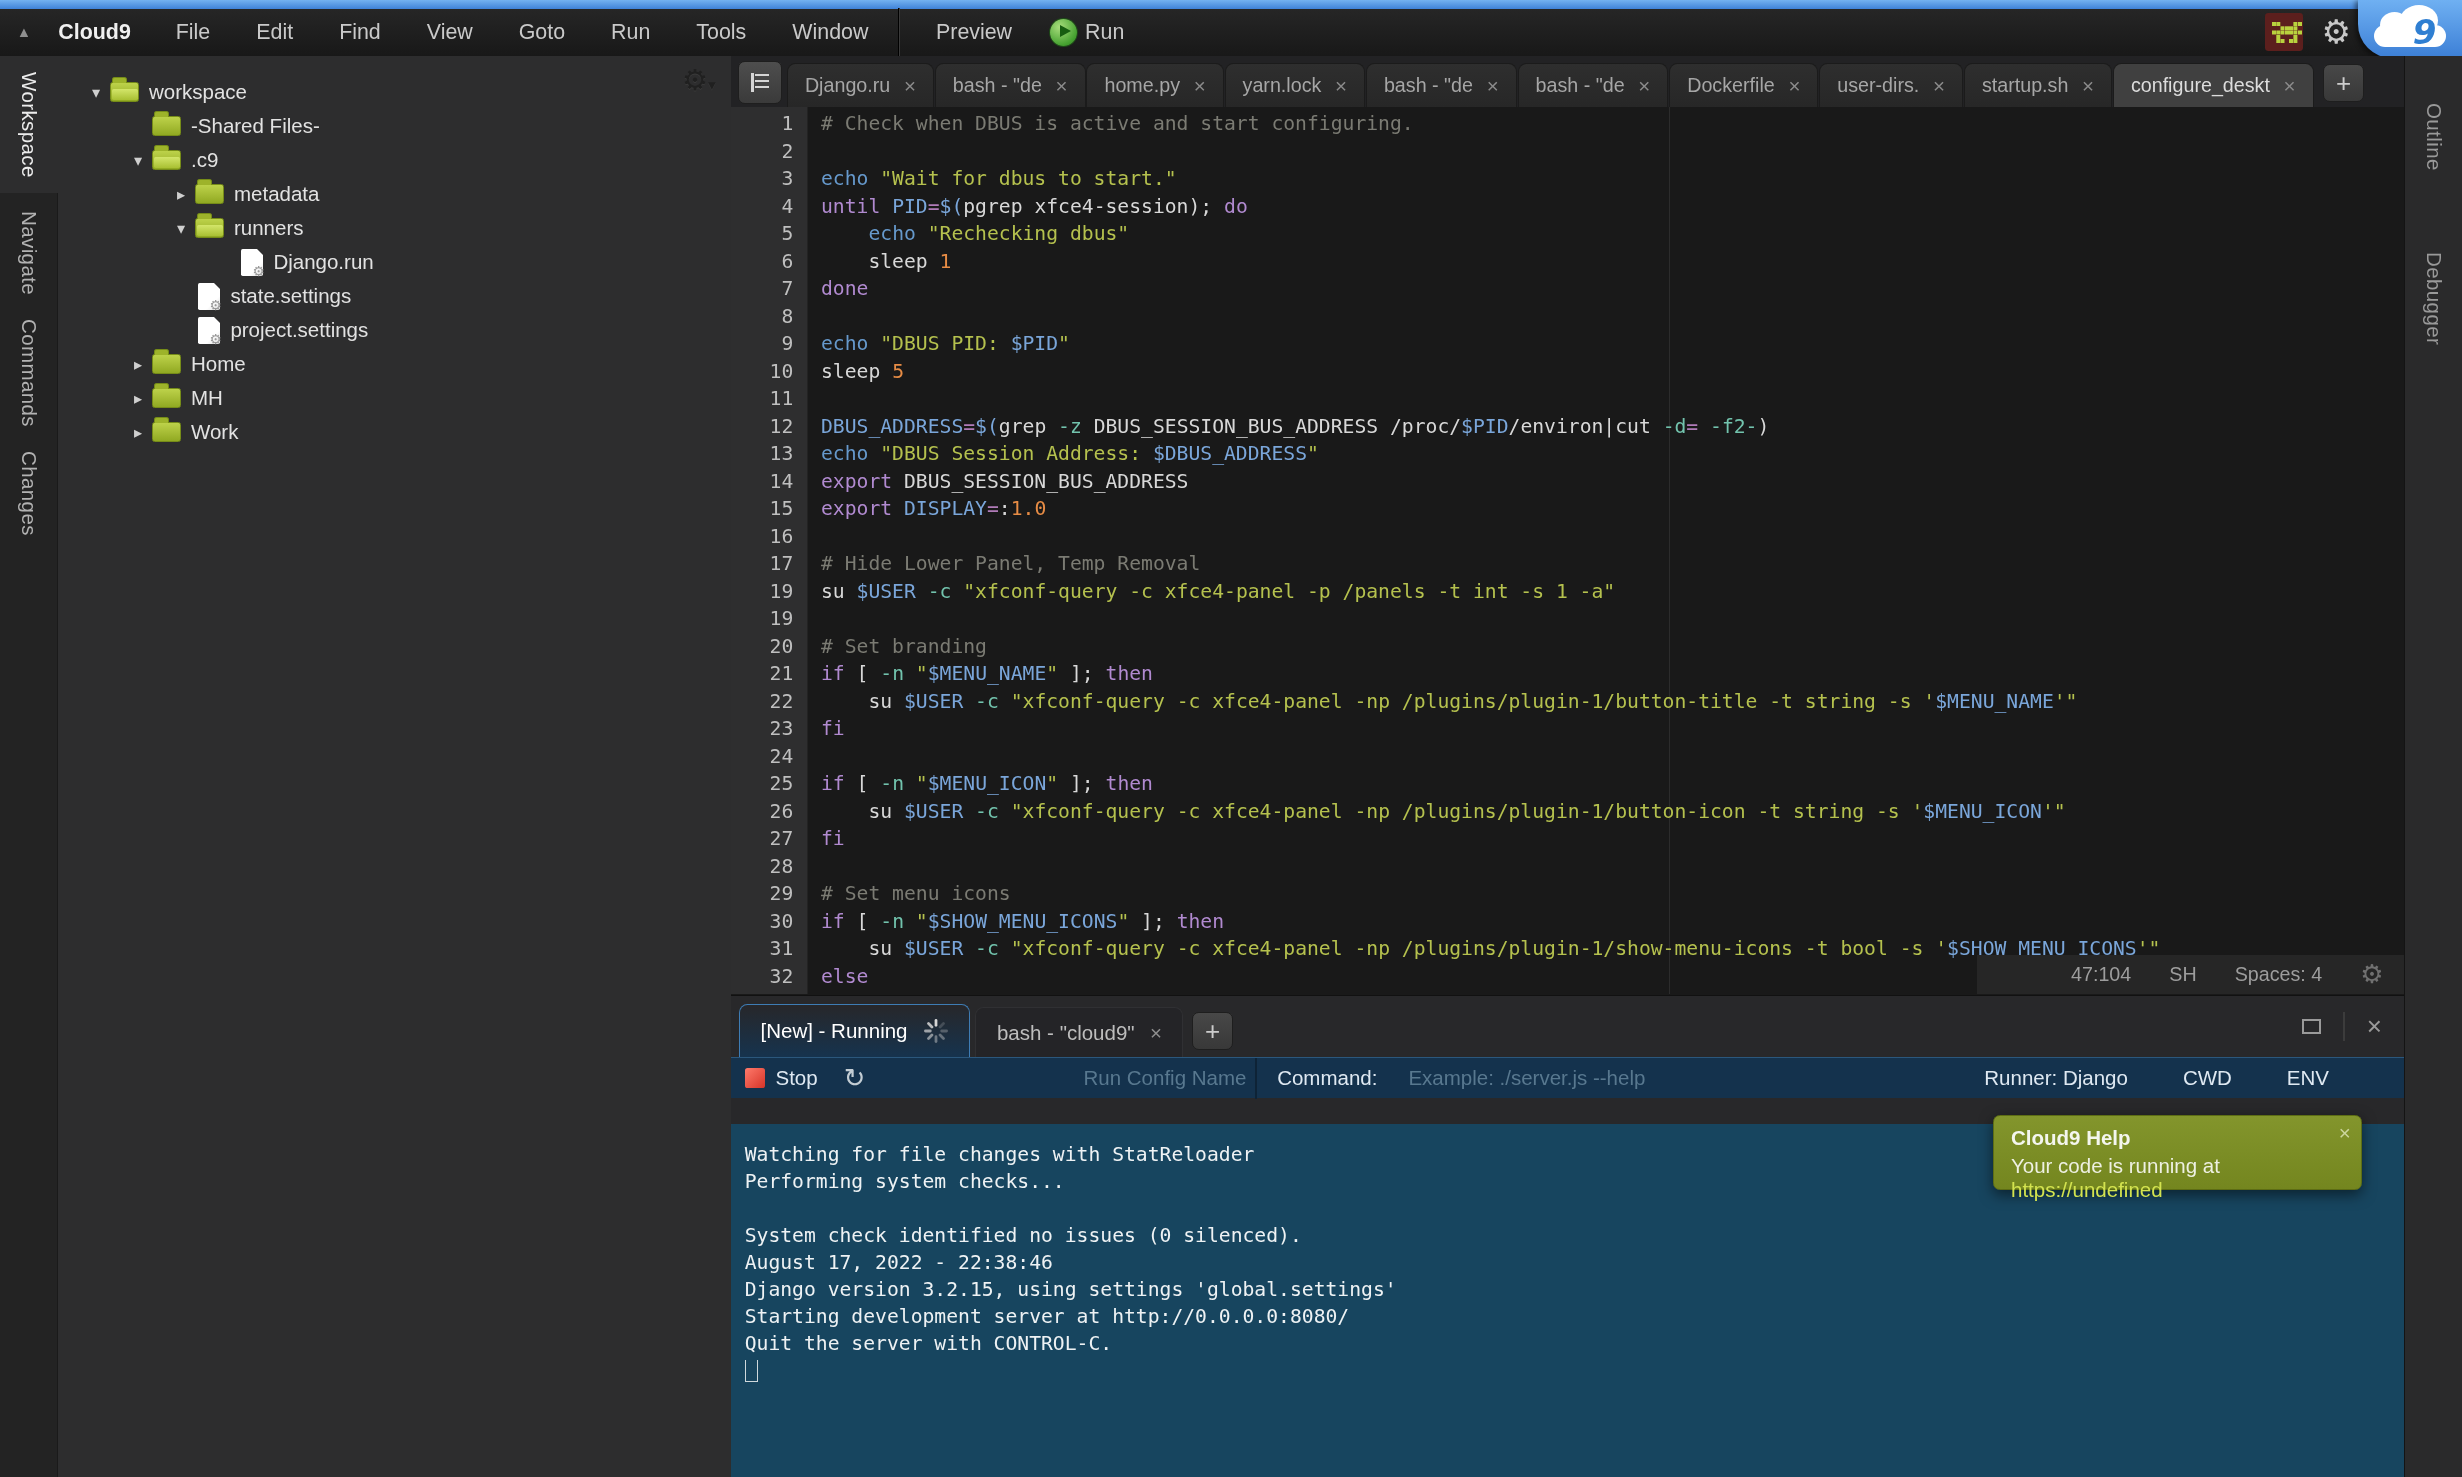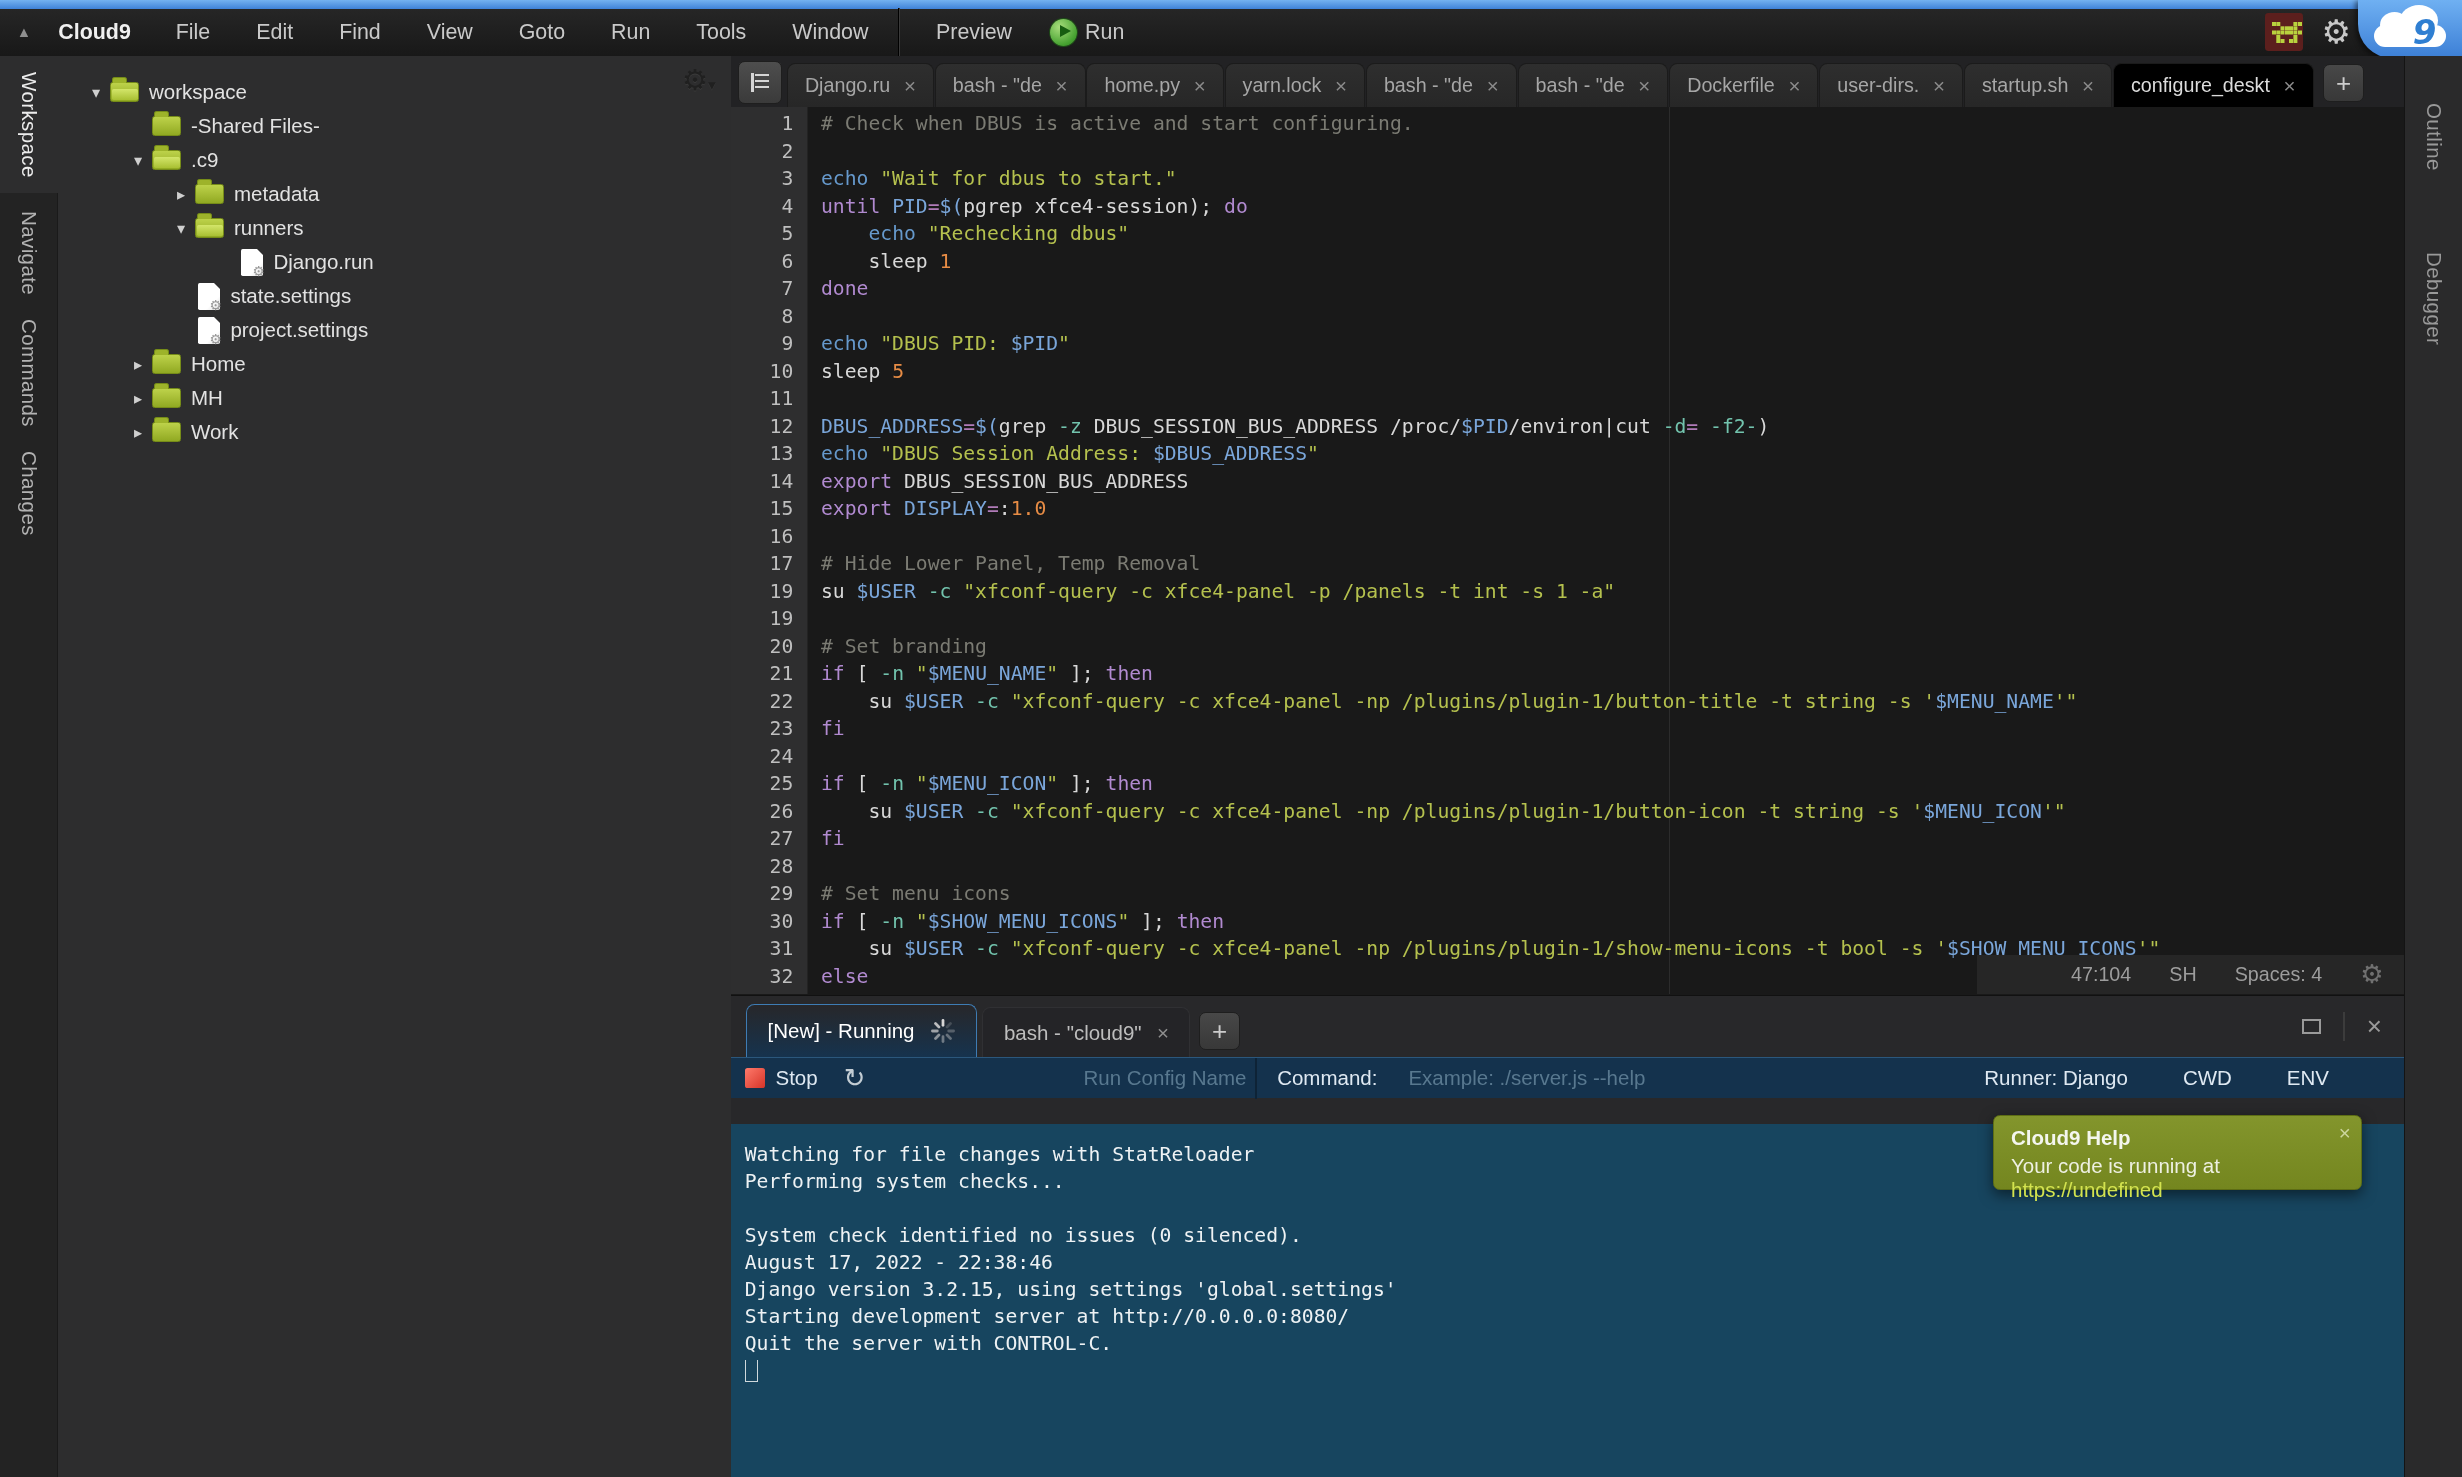--- a/index.html
+++ b/index.html
@@ -80,21 +80,21 @@
   .tablist-btn { width:44px; height:43px; margin:0 5.1px 3.4px 6.8px; background:linear-gradient(180deg,#4e4e4e,#3a3a3a);
     border:0.9px solid #1e1e1e; border-radius:6.8px; position:relative; flex:none; }
   .tablist-btn i { position:absolute; left:12px; top:11px; width:19px; height:19px;
     border-left:3.4px solid #d5d5d5; }
   .tablist-btn i::before { content:''; position:absolute; left:1.7px; top:0.9px; width:13.7px; height:2.6px; background:#d5d5d5;
     box-shadow:0 6px 0 #d5d5d5, 0 12px 0 #d5d5d5; }
   .ed-tab { height:44px; display:flex; align-items:center; padding:0 17px; gap:13.7px;
     background:linear-gradient(180deg,#2e2e2e,#272727); border:0.9px solid #1b1b1b; border-bottom:none;
     border-radius:8.5px 8.5px 0 0; color:#a6a6a6; font-size:19.7px; margin-right:0.9px; white-space:nowrap; }
   .ed-tab .close { color:#8b8b8b; font-size:20.5px; }
-  .ed-tab.active { background:#000000; color:#dcdcdc; }
+  .ed-tab.active { background:#404040; color:#dcdcdc; }
   .plus-btn { width:41px; height:38px; margin:0 0 5.1px 8.5px; background:linear-gradient(180deg,#484848,#383838);
     border:0.9px solid #1e1e1e; border-radius:6.8px; color:#cccccc; font-size:26px; line-height:36px;
     text-align:center; flex:none; }
 
   .editor { position:absolute; left:0; top:51px; width:100%; height:887px; overflow:hidden;
     font-family:"DejaVu Sans Mono", monospace; font-size:19.7px; line-height:27.5px; }
   .gutter { position:absolute; left:0; top:0; width:77px; height:100%; background:#2e2e2f;
     border-right:0.9px solid #232323; color:#bfbfbf; text-align:right; padding:3.4px 13.7px 0 0; }
   .code-lines { position:absolute; left:78px; top:0; right:0; height:100%; padding:3.4px 0 0 12px; white-space:pre; }
   .print-margin { position:absolute; left:938px; top:0; width:0.9px; height:100%; background:#2c2c2c; }
@@ -111,21 +111,21 @@
     border-left:1.7px solid #141414; }
   .right-strip .vtab { height:162px; }
   .right-strip .vtab span { color:#999; }
 
   
   .bottom-panel { position:absolute; left:731px; top:995px; width:1673px; height:482px; background:#28282a; }
   .ptab-bar { position:absolute; left:0; top:0; width:100%; height:62px; border-top:1.7px solid #111;
     display:flex; align-items:flex-end; }
   .ptab { height:50px; display:flex; align-items:center; gap:15.4px; padding:0 20.5px; font-size:20.5px;
     border-radius:8.5px 8.5px 0 0; white-space:nowrap; }
-  .ptab.active { margin-left:15px; background:linear-gradient(180deg,#27272a 0%,#1d3click 100%);
+  .ptab.active { margin-left:8px; background:linear-gradient(180deg,#27272a 0%,#1d3click 100%);
     background:linear-gradient(180deg,#27272a 0%,#16334e 100%);
     border:1.7px solid #3e7cb4; border-bottom:none; color:#ffffff; position:relative; z-index:2; height:53px;justify-content:flex-end; }
   .ptab.inactive { background:#242427; border:0.9px solid #303033; border-bottom:none; color:#bdbdbd; margin-left:5.1px; }
   .ptab .close { color:#8f8f8f; font-size:20.5px; }
   .spinner { width:26px; height:26px; }
   .panel-icons { margin-left:auto; display:flex; align-items:center; gap:22px; padding-right:22px; height:100%; }
   .restore-ic { width:19px; height:15.4px; border:2.6px solid #9a9a9a; position:relative; background:#28282a; }
   .restore-ic::before { content:''; position:absolute; left:3.4px; top:-10.3px; width:19px; height:15.4px;
     border:2.6px solid #9a9a9a; z-index:-1; }
   .vline { width:1.7px; height:29px; background:#3c3c3c; }

